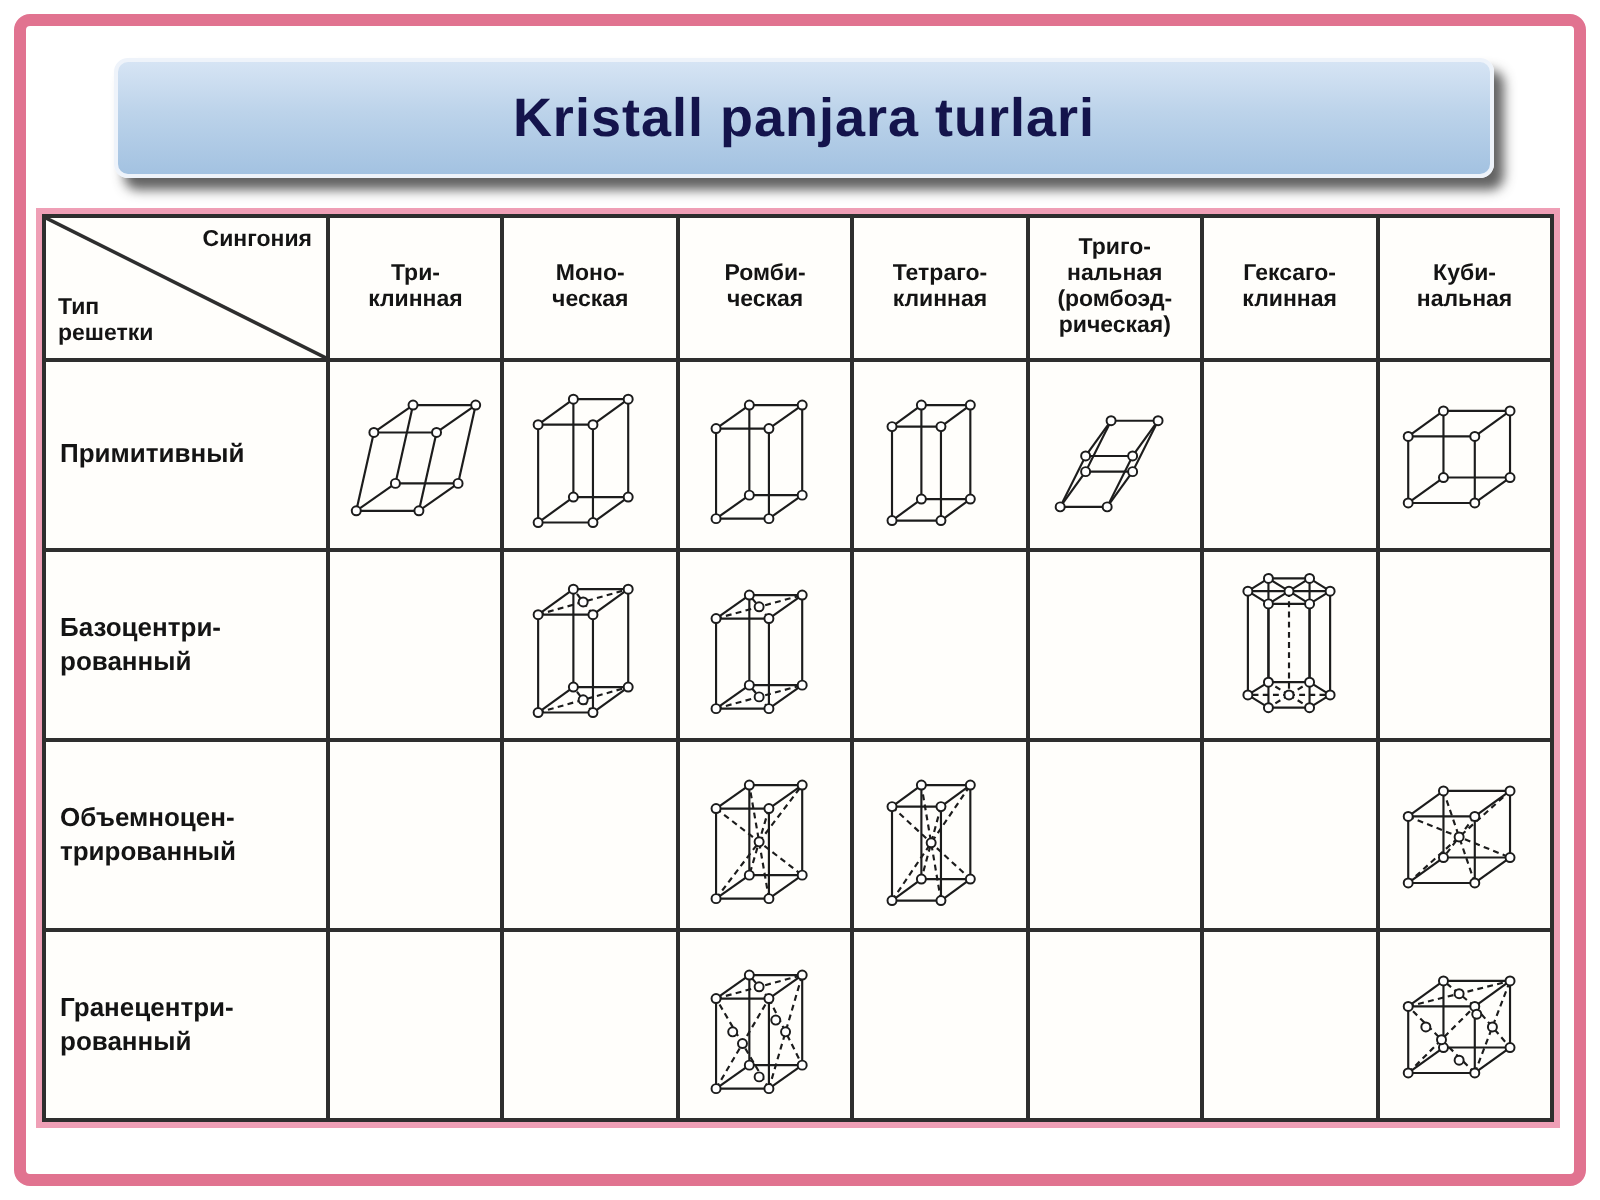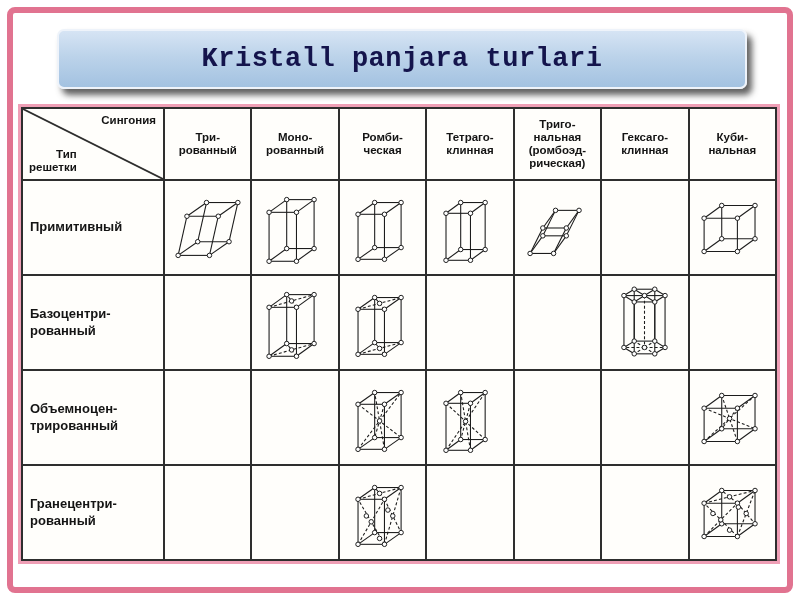--- a/index.html
+++ b/index.html
@@ -5,38 +5,38 @@
   html,body{margin:0;padding:0;background:#ffffff;}
   body{width:800px;height:600px;font-family:"Liberation Sans",sans-serif;}
   .slide{position:relative;width:800px;height:600px;background:#fff;overflow:hidden;}
   .pink-frame{position:absolute;left:7px;top:7px;right:7px;bottom:7px;
     border:6px solid #e17390;border-radius:8px;pointer-events:none;}
   .title-box{position:absolute;left:57px;top:29px;width:686px;height:56px;
     background:linear-gradient(180deg,#d6e4f4 0%,#bcd3ea 45%,#a3c2e1 100%);
     border:2px solid #eef3fa;border-radius:7px;
     box-shadow:5px 6px 6px rgba(70,70,70,0.85);
     display:flex;align-items:center;justify-content:center;z-index:2;}
-  .title-box h1{margin:0;font-family:Liberation Mono, monospace;font-size:27px;
+  .title-box h1{margin:0;font-family:Liberation Sans, sans-serif;font-size:27px;
     font-weight:bold;color:#14144c;letter-spacing:.5px;}
   .table-wrap{position:absolute;left:18px;top:104px;width:762px;box-sizing:border-box;
     border:3px solid #ef9fb6;background:#fdfcf8;z-index:1;}
   table{border-collapse:collapse;width:100%;table-layout:fixed;background:#fffefb;}
   th,td{border:2px solid #2e2e2e;box-sizing:border-box;}
   thead tr{height:72px;}
   thead th{font-size:11.5px;font-weight:bold;color:#141414;text-align:center;
     vertical-align:middle;white-space:pre-line;line-height:1.12;padding:1px;}
   tbody th{font-size:13px;font-weight:bold;color:#141414;text-align:left;
     padding-left:7px;white-space:pre-line;line-height:1.3;}
   tbody tr{height:84px;}
   td{text-align:center;vertical-align:middle;padding:0;}
   .corner{position:relative;padding:0;}
   .corner .diag{position:absolute;left:0;top:0;width:100%;height:100%;}
   .corner .syn{position:absolute;top:5px;right:7px;font-size:11.5px;font-weight:bold;}
   .corner .typ{position:absolute;bottom:5px;left:6px;font-size:11.5px;font-weight:bold;
-    text-align:right;white-space:pre-line;line-height:1.15;}
+    text-align:left;white-space:pre-line;line-height:1.15;}
   .lat{display:block;margin:0 auto;}
   .lat .edges{stroke:#1c1c1c;stroke-width:1.1;fill:none;}
   .lat .nodes circle{fill:#fff;stroke:#1c1c1c;stroke-width:1;}
 </style>
 </head>
 <body>
 
 <div class="slide">
   <div class="pink-frame"></div>
 
@@ -50,23 +50,23 @@
         <col style="width:142px">
         <col span="7">
       </colgroup>
       <thead>
         <tr id="header-row">
             <th class="corner"><svg class="diag" viewBox="0 0 142 62" preserveAspectRatio="none">
                 <line x1="0" y1="0" x2="142" y2="62" stroke="#2e2e2e" stroke-width="1.6"></line>
               </svg><span class="syn">Сингония</span><span class="typ">Тип
 решетки</span></th>
             <th>Три-
-рованный</th>
+клинная</th>
             <th>Моно-
-рованный</th>
+ческая</th>
             <th>Ромби-
 ческая</th>
             <th>Тетраго-
 клинная</th>
             <th>Триго-
 нальная
 (ромбоэд-
 рическая)</th>
             <th>Гексаго-
 клинная</th>

